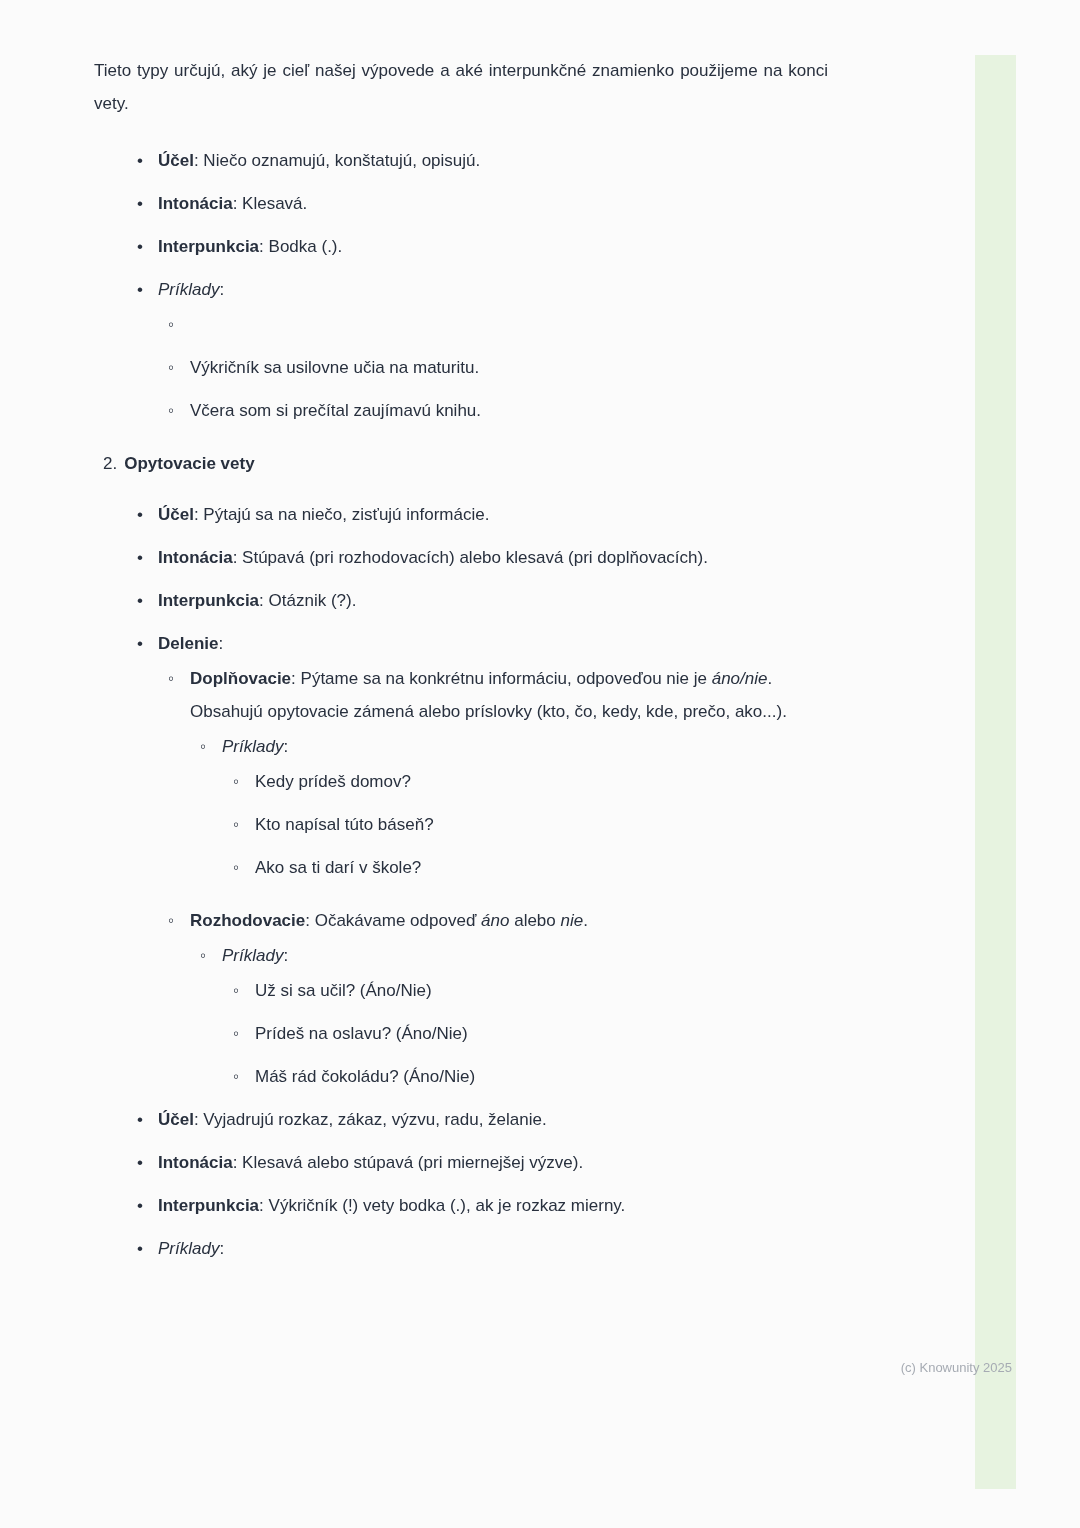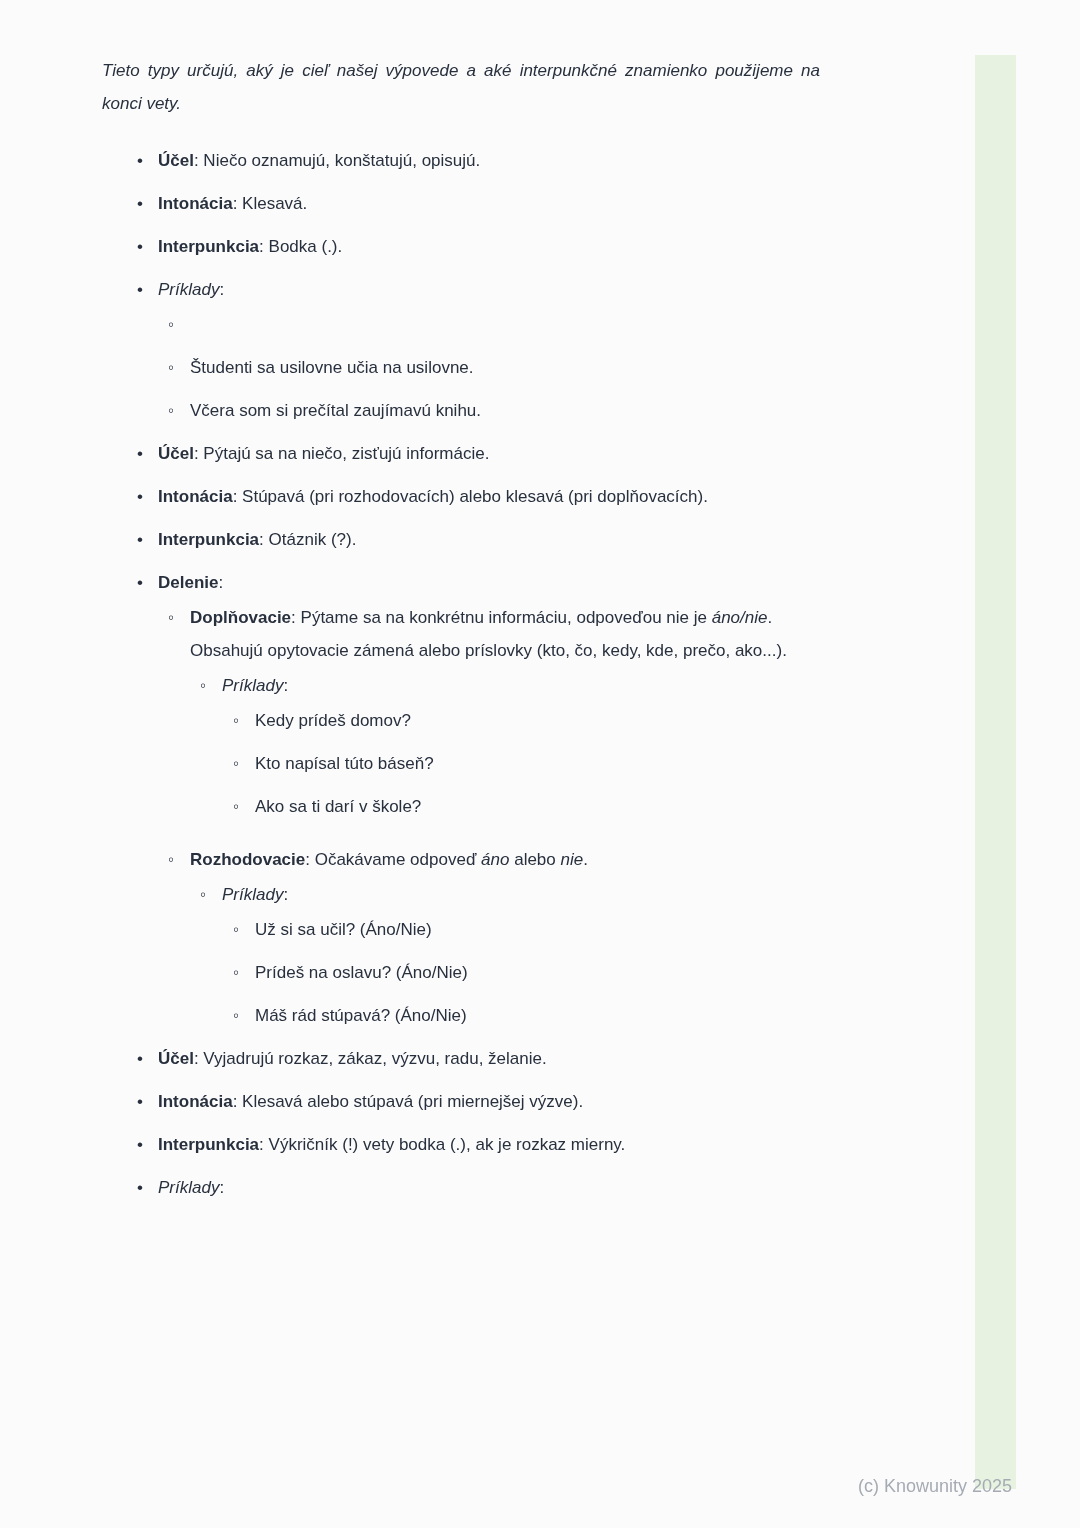--- a/index.html
+++ b/index.html
@@ -2,23 +2,23 @@
 <html><head>
 <meta charset="utf-8">
 <style>
   html,body{margin:0;padding:0;}
   body{
     width:1080px;height:1528px;position:relative;overflow:hidden;
     background:#fbfbfb;color:#28303e;
     font-family:"Liberation Sans",sans-serif;
   }
   .stripe{position:absolute;top:55px;right:64px;width:41px;height:1434px;background:#e7f3e0;}
-  .watermark{position:absolute;top:1476px;right:68px;font-size:18px;color:#a6abb3;z-index:2;}
+  .watermark{position:absolute;top:1360px;right:68px;font-size:13px;color:#a6abb3;z-index:2;}
   .content{position:absolute;left:90px;top:54px;width:742px;font-size:17px;line-height:33px;z-index:1;}
-  .intro{margin:0 12px 24px;text-align:justify;font-style:italic;}
+  .intro{margin:0 4px 24px;text-align:justify;}
   .sec-title{margin:20px 0 18px;padding-left:13px;}
   .num{margin-right:7px;}
   b{font-weight:bold;}
   .it{font-style:italic;}
   .row{display:flex;margin-bottom:10px;}
   .m{flex:none;width:21px;}
   .t{flex:1;min-width:0;}
   .l1{padding-left:47px;}
   .l2{padding-left:78px;}
   .l3{padding-left:110px;}
@@ -52,29 +52,32 @@
     </div>
     <div class="row l1 tight">
       <span class="m">•</span>
       <div class="t"><span class="it">Príklady</span><span>:</span></div>
     </div>
     <div class="row l2">
       <span class="m">◦</span>
     </div>
     <div class="row l2">
       <span class="m">◦</span>
-      <div class="t">Študenti sa usilovne učia na usilovne.</div>
+      <div class="t">Výkričník sa usilovne učia na maturitu.</div>
     </div>
     <div class="row l2">
       <span class="m">◦</span>
       <div class="t">Včera som si prečítal zaujímavú knihu.</div>
     </div>
   </div>
 
   <div>
+    <div class="sec-title">
+      <span class="num">2.</span><b>Opytovacie vety</b>
+    </div>
     <div class="row l1">
       <span class="m">•</span>
       <div class="t"><b>Účel</b><span>: Pýtajú sa na niečo, zisťujú informácie.</span></div>
     </div>
     <div class="row l1">
       <span class="m">•</span>
       <div class="t"><b>Intonácia</b><span>: Stúpavá (pri rozhodovacích) alebo klesavá (pri doplňovacích).</span></div>
     </div>
     <div class="row l1">
       <span class="m">•</span>
@@ -121,21 +124,21 @@
     <div class="row l4">
       <span class="m">◦</span>
       <div class="t">Už si sa učil? (Áno/Nie)</div>
     </div>
     <div class="row l4">
       <span class="m">◦</span>
       <div class="t">Prídeš na oslavu? (Áno/Nie)</div>
     </div>
     <div class="row l4">
       <span class="m">◦</span>
-      <div class="t">Máš rád stúpavá? (Áno/Nie)</div>
+      <div class="t">Máš rád čokoládu? (Áno/Nie)</div>
     </div>
   </div>
 
   <div>
     <div class="row l1">
       <span class="m">•</span>
       <div class="t"><b>Účel</b><span>: Vyjadrujú rozkaz, zákaz, výzvu, radu, želanie.</span></div>
     </div>
     <div class="row l1">
       <span class="m">•</span>

